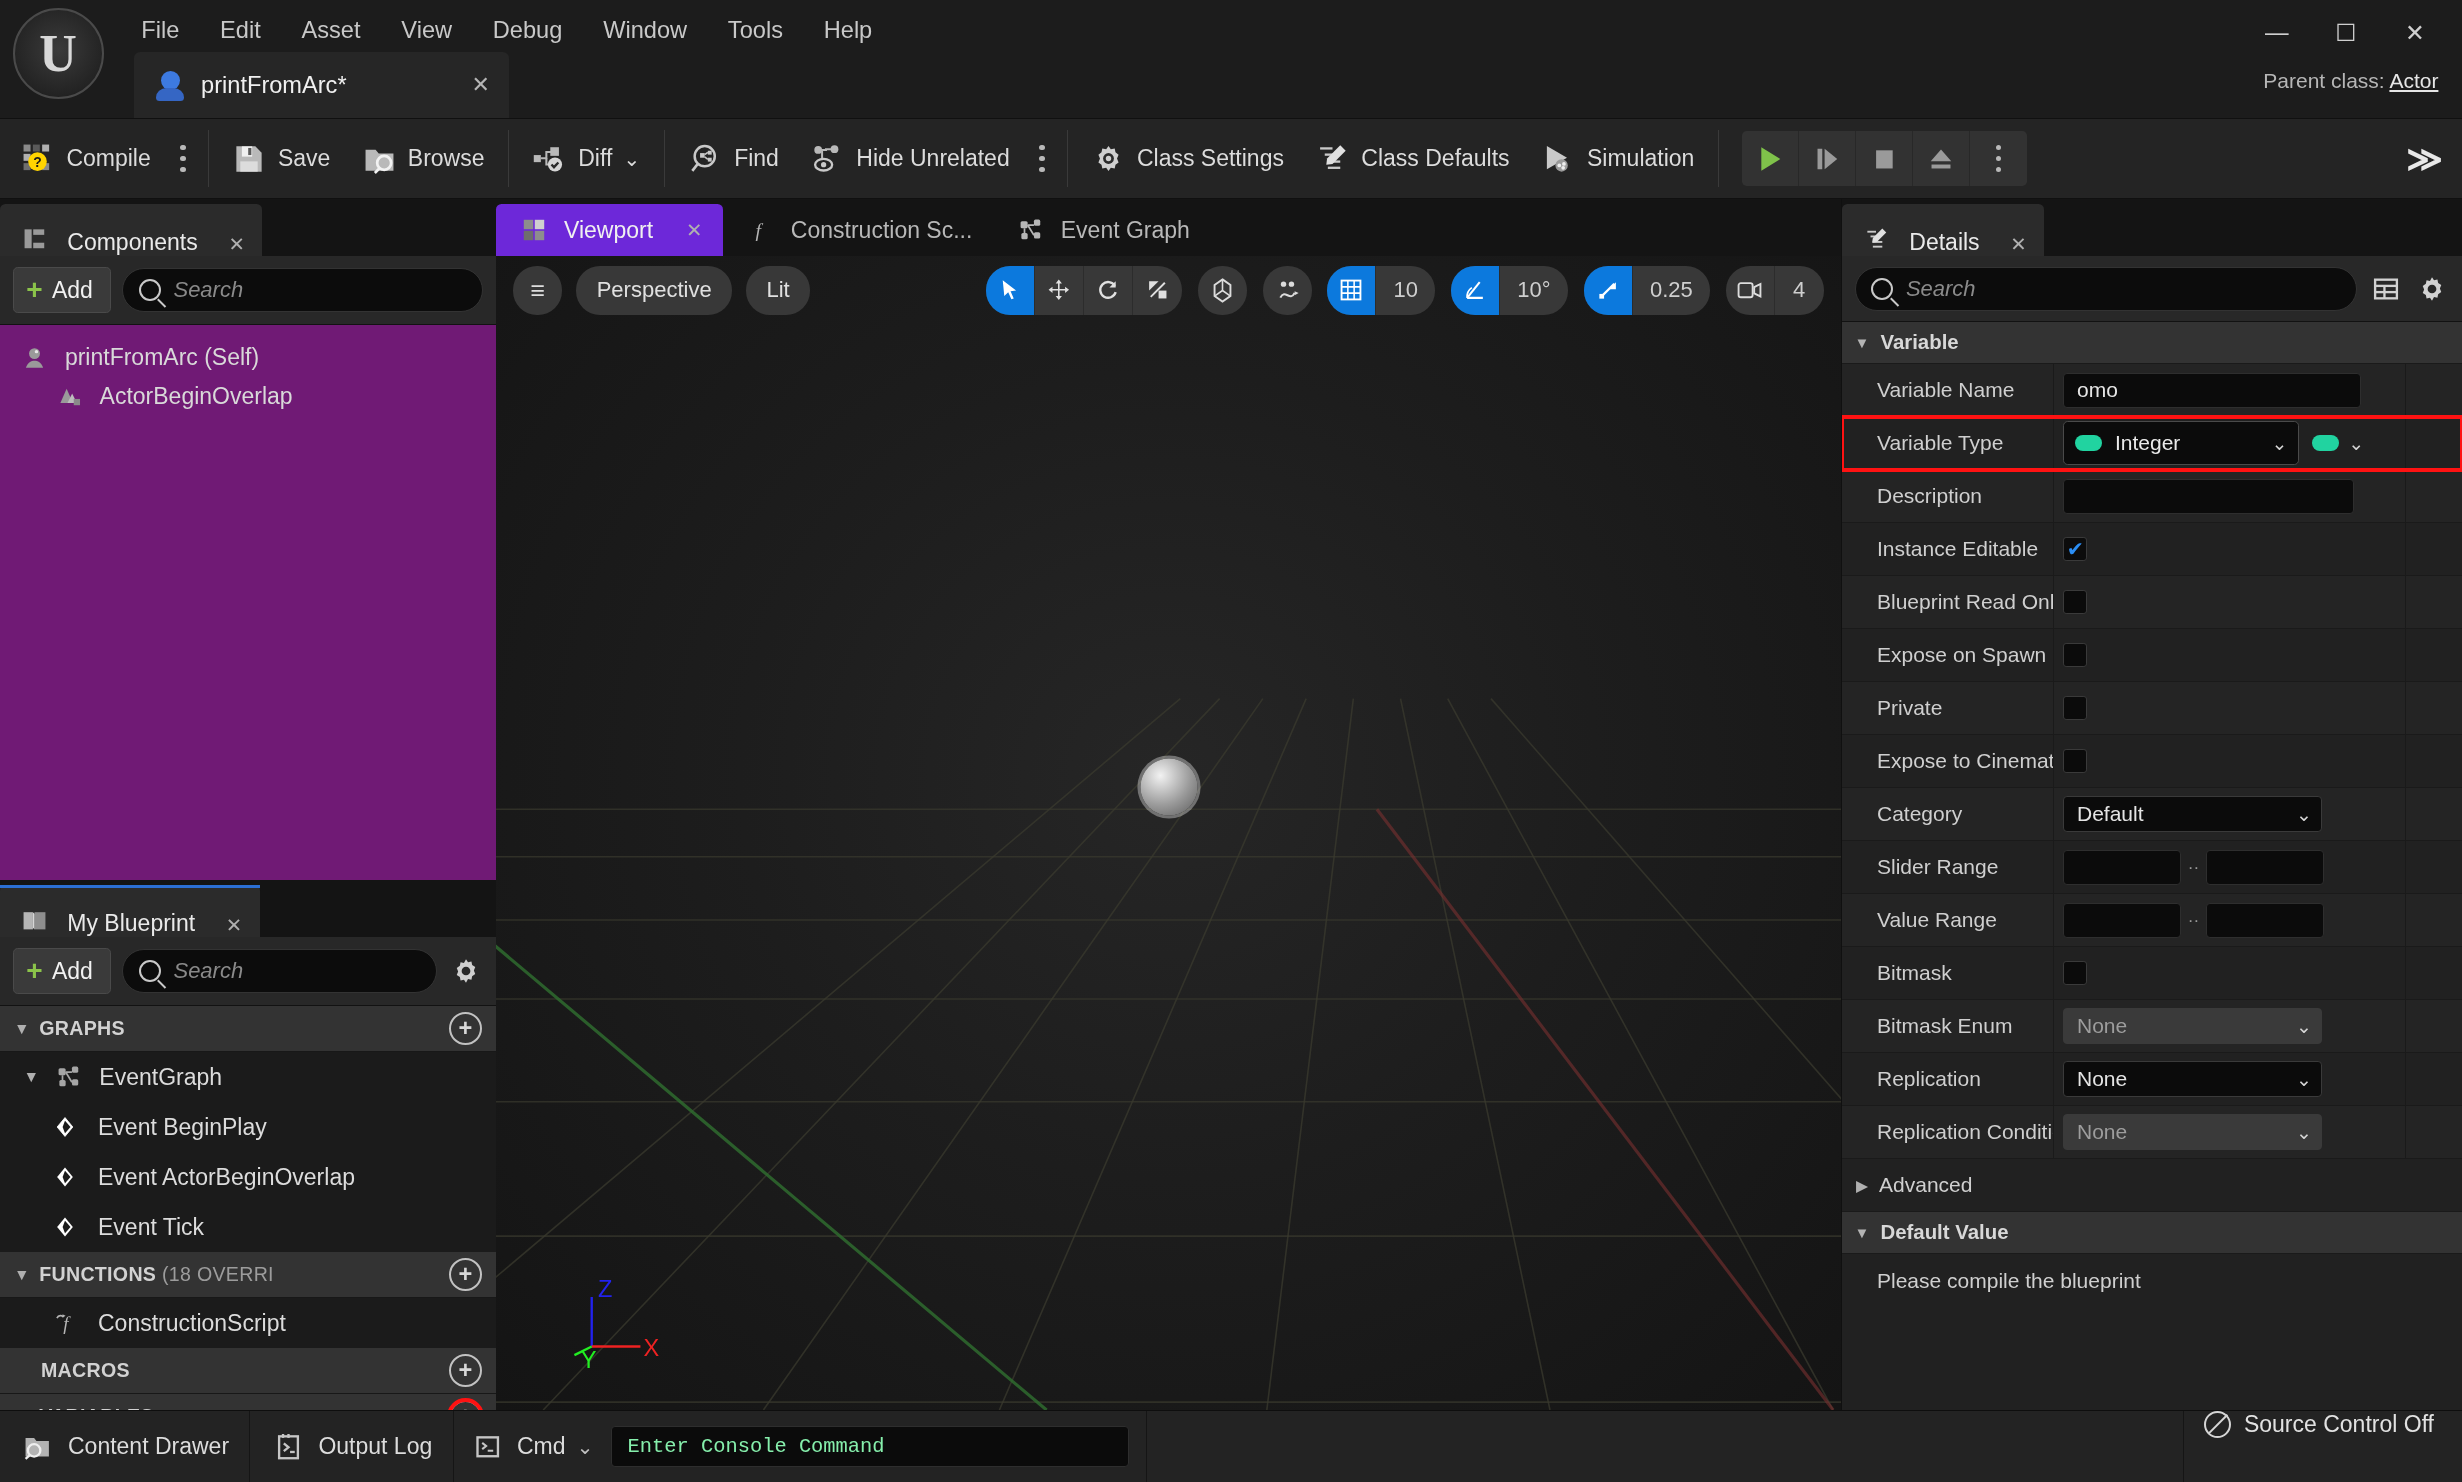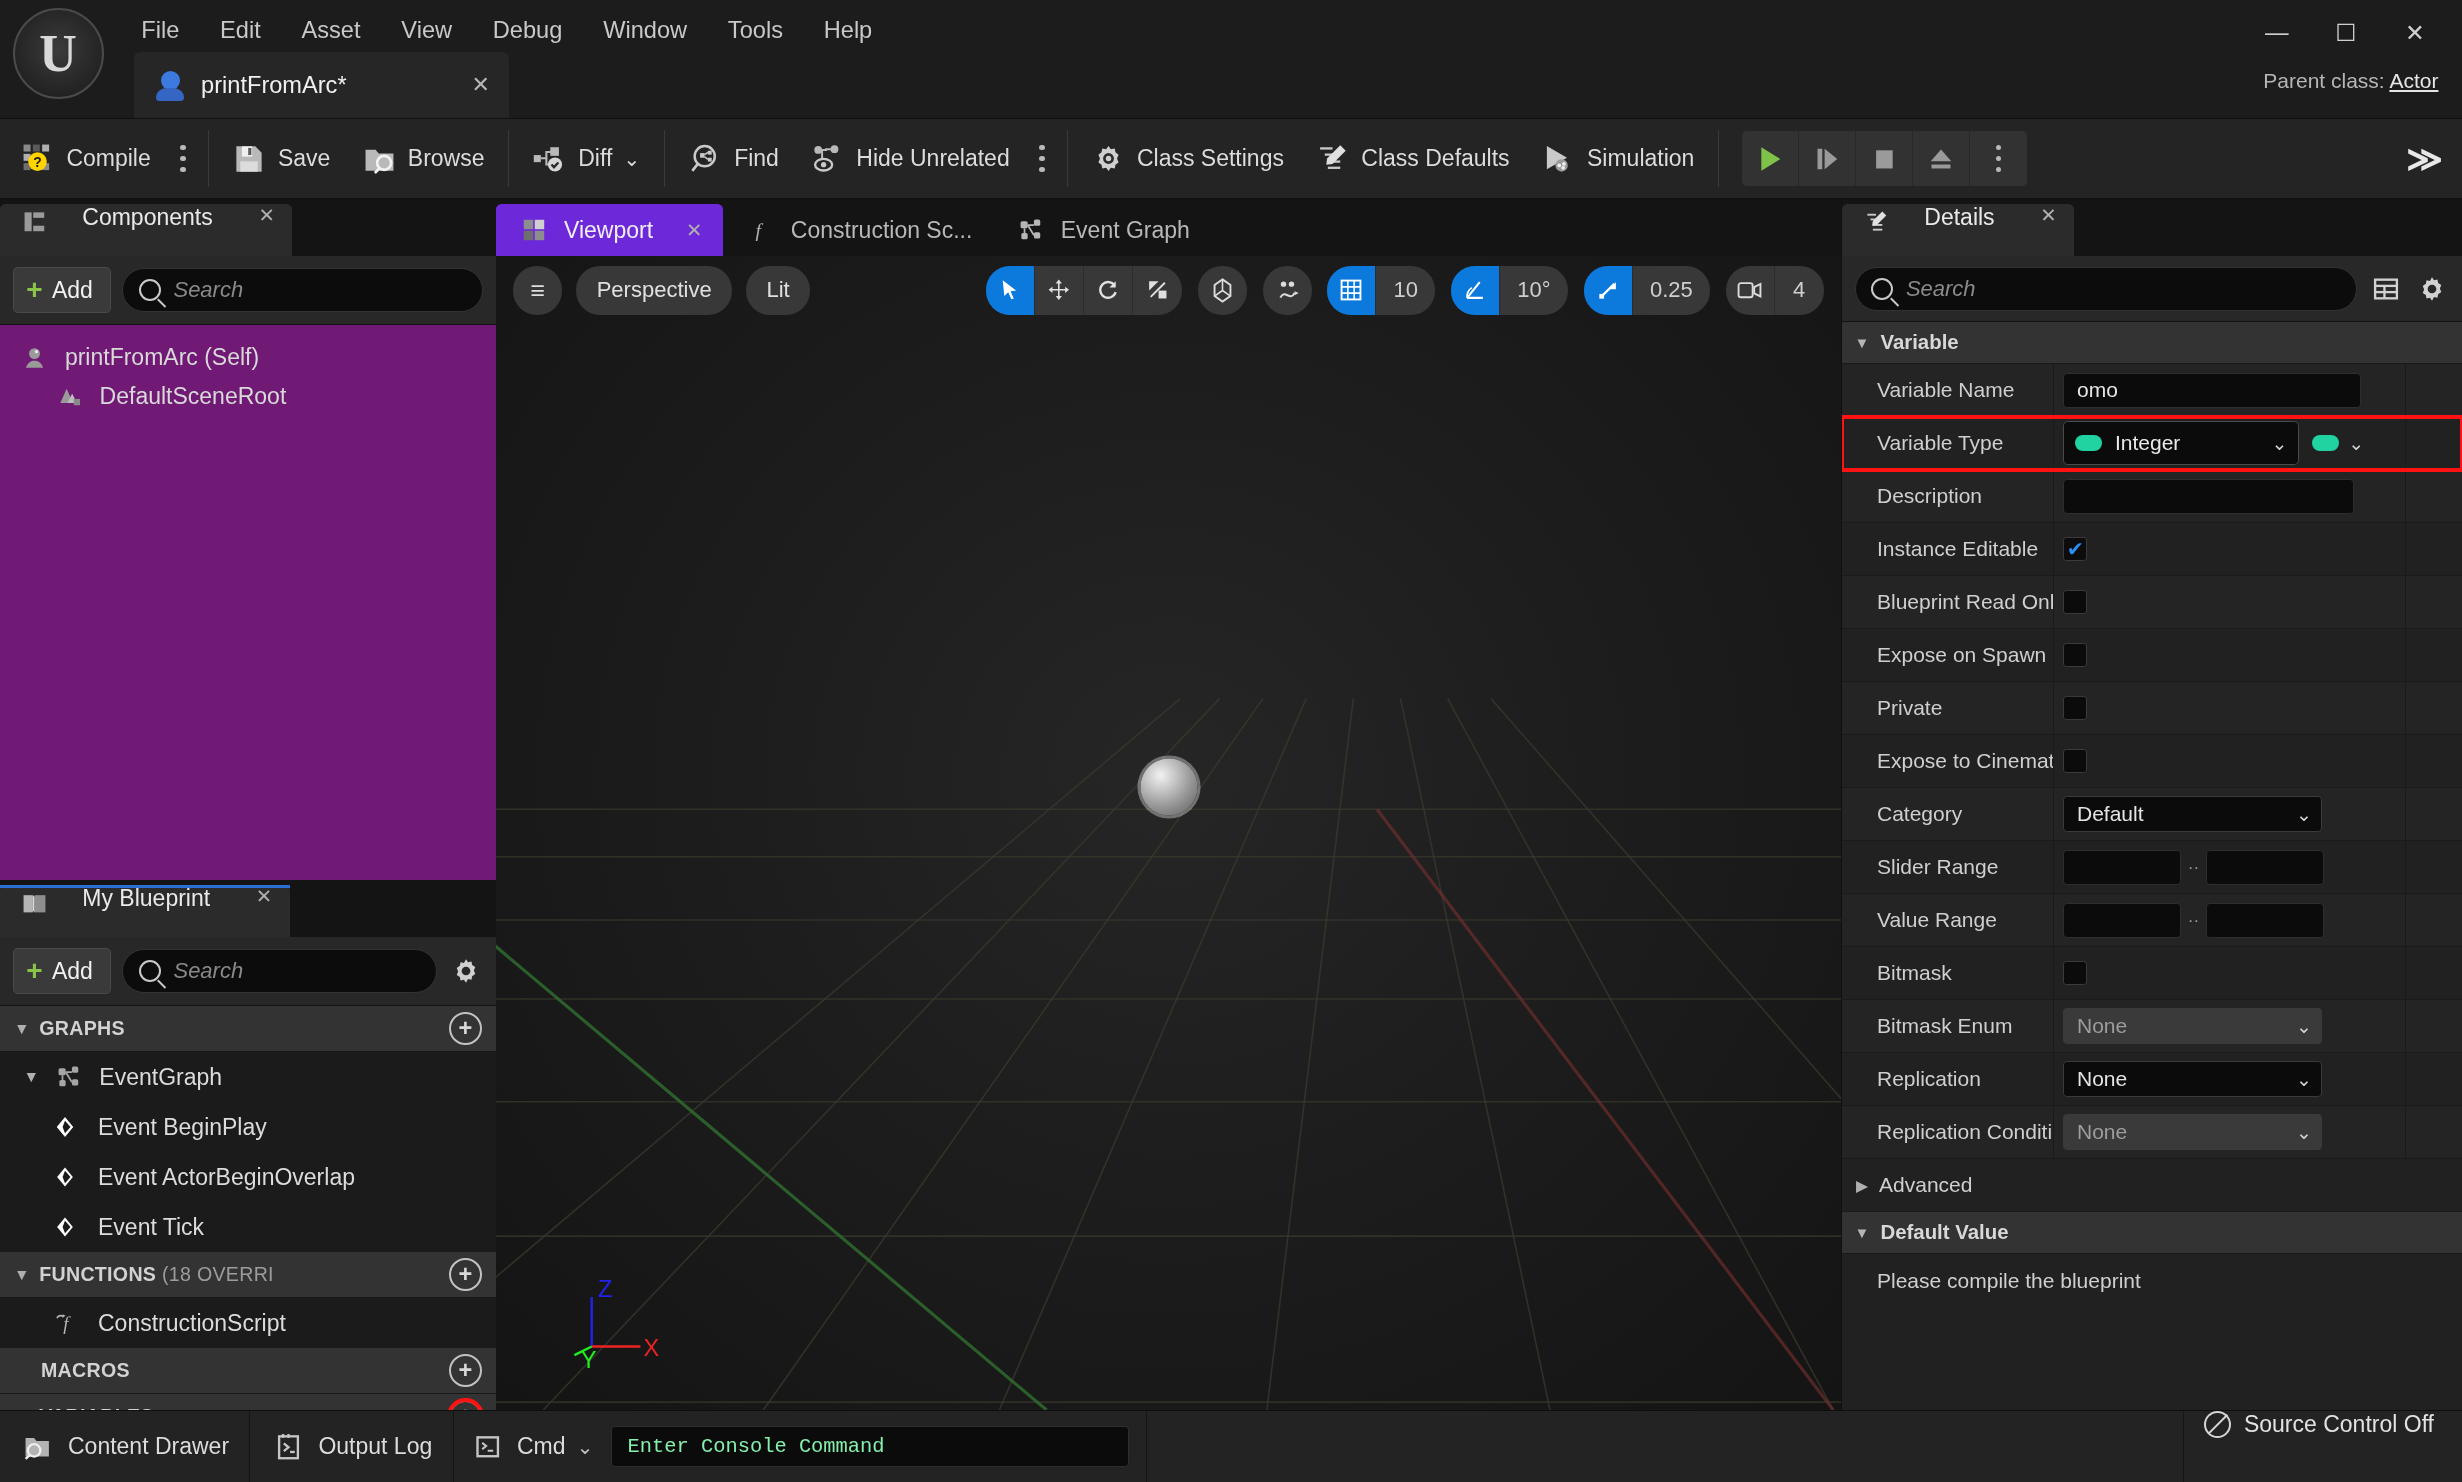--- a/index.html
+++ b/index.html
@@ -55,21 +55,21 @@
   .transport .tbtn:last-child { border-right:none; }
   .chevrons { margin-left:auto; margin-right:19px; font-size:35px; color:#e8e8e8; font-weight:bold; }
 
   
   .body { flex:1; display:flex; background:#151515; min-height:0; }
 
   
   .left-col { width:496px; display:flex; flex-direction:column; background:#1d1d1d; flex:0 0 496px; }
 
   .panel-tabstrip { height:57px; background:#141414; display:flex; align-items:flex-end; }
-  .panel-tab { height:52px; background:#2b2b2b; display:flex; align-items:flex-start; gap:30px;
+  .panel-tab { height:52px; background:#2b2b2b; display:flex; align-items:flex-end; gap:15px;
                padding:0 17.3px; border-top-left-radius:5.5px; border-top-right-radius:5.5px; position:relative; }
   .panel-tab .ptitle { font-size:23px; color:#eaeaea; }
   .panel-tab .pclose { font-size:19.6px; color:#b0b0b0; margin-left:15.7px; }
   .panel-tab.accent::before { content:""; position:absolute; left:0; right:0; top:0; height:3.1px; background:#2c6fd4; }
 
   .panel-toolbar { height:69px; background:#282828; display:flex; align-items:center; padding:0 12.6px; gap:11px;
                    border-bottom:0.8px solid #121212; }
   .add-btn { height:46px; background:#3a3a3a; border:0.8px solid #4a4a4a; border-radius:4.7px;
              display:flex; align-items:center; gap:9.4px; padding:0 17.3px 0 12.6px; }
   .add-btn .plus { color:#8bc34a; font-size:28px; font-weight:bold; line-height:1; }
@@ -442,21 +442,21 @@
           <span>printFromArc (Self)</span>
         </div>
         <div class="comp-row indent">
           <span class="icon-box">
             <svg width="23.6" height="23.6" viewBox="0 0 30 30">
               <path d="M3 24L11 6l8 18z" fill="#9a9a9a"></path>
                 <path d="M12 24l6-12 6 12z" fill="#bdbdbd"></path>
               <rect x="20" y="19" width="8" height="8" fill="#8a8a8a"></rect>
             </svg>
           </span>
-          <span>DefaultSceneRoot</span>
+          <span>ActorBeginOverlap</span>
         </div>
       </div>
 
       <div class="mb-panel">
         <div class="panel-tabstrip">
           <div class="panel-tab accent">
             <span class="icon-box">
               <svg width="25" height="22" viewBox="0 0 32 28">
                 <path d="M2 4h12v22H2z" fill="#b5b5b5"></path>
                   <path d="M16 4h14v22H16z" fill="#8e8e8e"></path>

